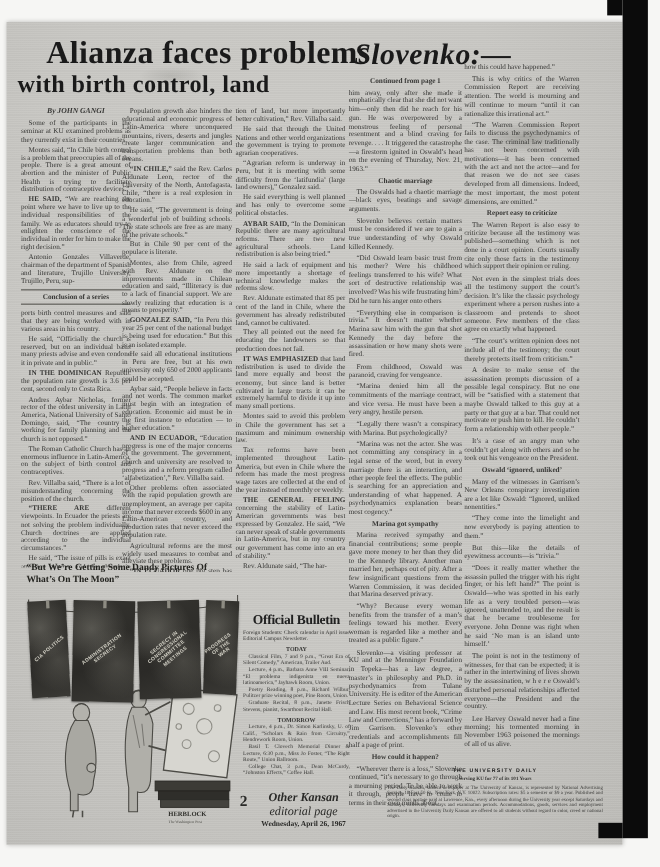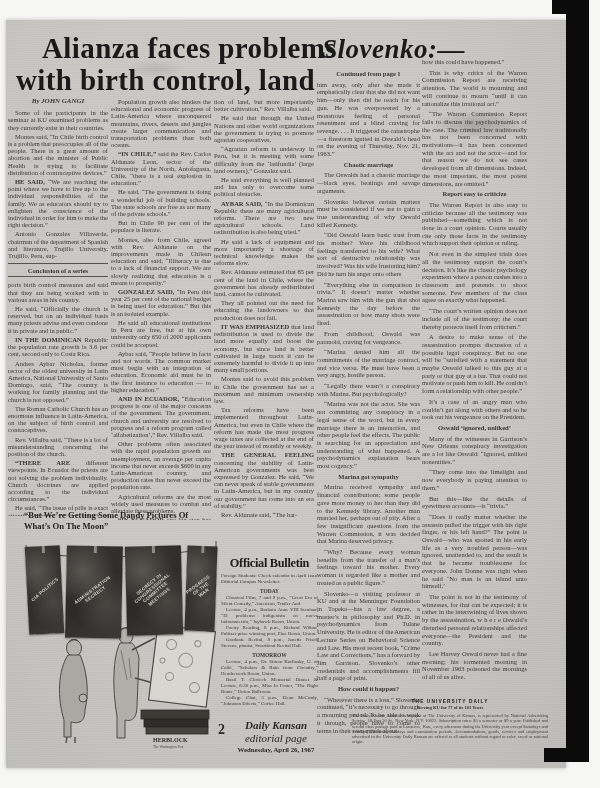--- a/index.html
+++ b/index.html
@@ -19,26 +19,26 @@
   .paper::after{
     content:"";position:absolute;inset:0;pointer-events:none;
     background:repeating-linear-gradient(0deg, rgba(255,255,255,.025) 0 1px, rgba(0,0,0,.018) 1px 2px);
   }
   .smudge{position:absolute;pointer-events:none;border-radius:50%;
     background:radial-gradient(ellipse, rgba(70,70,64,.28), rgba(70,70,64,0) 70%);}
   .scan-strip{position:absolute;background:var(--strip);}
   
   .h-alianza{position:absolute;color:var(--headline);font-weight:bold;letter-spacing:.4px;}
   .h-al-1{left:42px;top:32px;font-size:29px;}
-  .h-al-2{left:16px;top:64px;font-size:29px;text-align:right;}
+  .h-al-2{left:16px;top:64px;font-size:22px;text-align:right;}
   .h-slov{position:absolute;left:322px;top:34px;font-size:27px;font-weight:bold;font-style:italic;color:var(--headline);letter-spacing:.5px;}
   
   .col{position:absolute;width:100px;font-size:6.5px;line-height:7.2px;color:var(--ink);
     text-align:justify;overflow:hidden;word-spacing:-.2px;hyphens:auto;}
-  #col1{left:8px;  top:98px; height:418px;}
+  #col1{left:19px;  top:98px; height:418px;}
   #col2{left:111px;top:98px; height:422px;}
   #col3{left:214px;top:98px; height:455px;}
   #col4{left:317px;top:70px; height:668px;width:103px;line-height:7.7px;}
   #col5{left:422px;top:58px; height:640px;width:105px;line-height:7.7px;}
   .blk{margin:0 0 2px 0;}
   #col4 .blk,#col5 .blk{margin-bottom:3px;}
   .blk-para{text-indent:7px;}
   .blk-para.noind{text-indent:0;}
   .blk-byline{text-align:center;font-weight:bold;font-style:italic;font-size:7px;margin-bottom:4px;}
   .blk-cont{text-align:center;font-weight:bold;font-size:6.6px;margin-bottom:3px;}
@@ -245,21 +245,21 @@
       <p class="blk blk-item">Graduate Recital, 8 p.m., Janette Frisch Stevens, pianist, Swarthout Recital Hall.</p>
       <p class="blk blk-day">TOMORROW</p>
       <p class="blk blk-item">Lecture, 4 p.m., Dr. Simon Karlinsky, U. of Calif., “Scholars &amp; Rain from Circuitry,” Hendrework Room, Union.</p>
       <p class="blk blk-item">Basil T. Clovech Memorial Dinner &amp; Lecture, 6:30 p.m., Miss Jo Foster, “The Right Route,” Union Ballroom.</p>
       <p class="blk blk-item">College Chat, 3 p.m., Dean McCurdy, “Johnston Effects,” Coffee Hall.</p>
     </div>
 </div>
 
 <div class="footer-num">2</div>
 <div class="footer">
-  <div class="footer-pub">Daily Kansan</div>
+  <div class="footer-pub">Other Kansan</div>
   <div class="footer-sec">editorial page</div>
   <div class="footer-date">Wednesday, April 26, 1967</div>
 </div>
 
 <div class="masthead">
   <div class="mast-tag">THE UNIVERSITY DAILY</div>
   <div class="mast-serving">Serving KU for 77 of its 101 Years</div>
   <div class="mast-fine">The Daily Kansan, student newspaper at The University of Kansas, is represented by National Advertising Service, 18 East 50 St., New York, N.Y. 10022. Subscription rates: $5 a semester or $9 a year. Published and second class postage paid at Lawrence, Kan., every afternoon during the University year except Saturdays and Sundays, University holidays and examination periods. Accommodations, goods, services and employment advertised in the University Daily Kansan are offered to all students without regard to color, creed or national origin.</div>
 </div>
 

